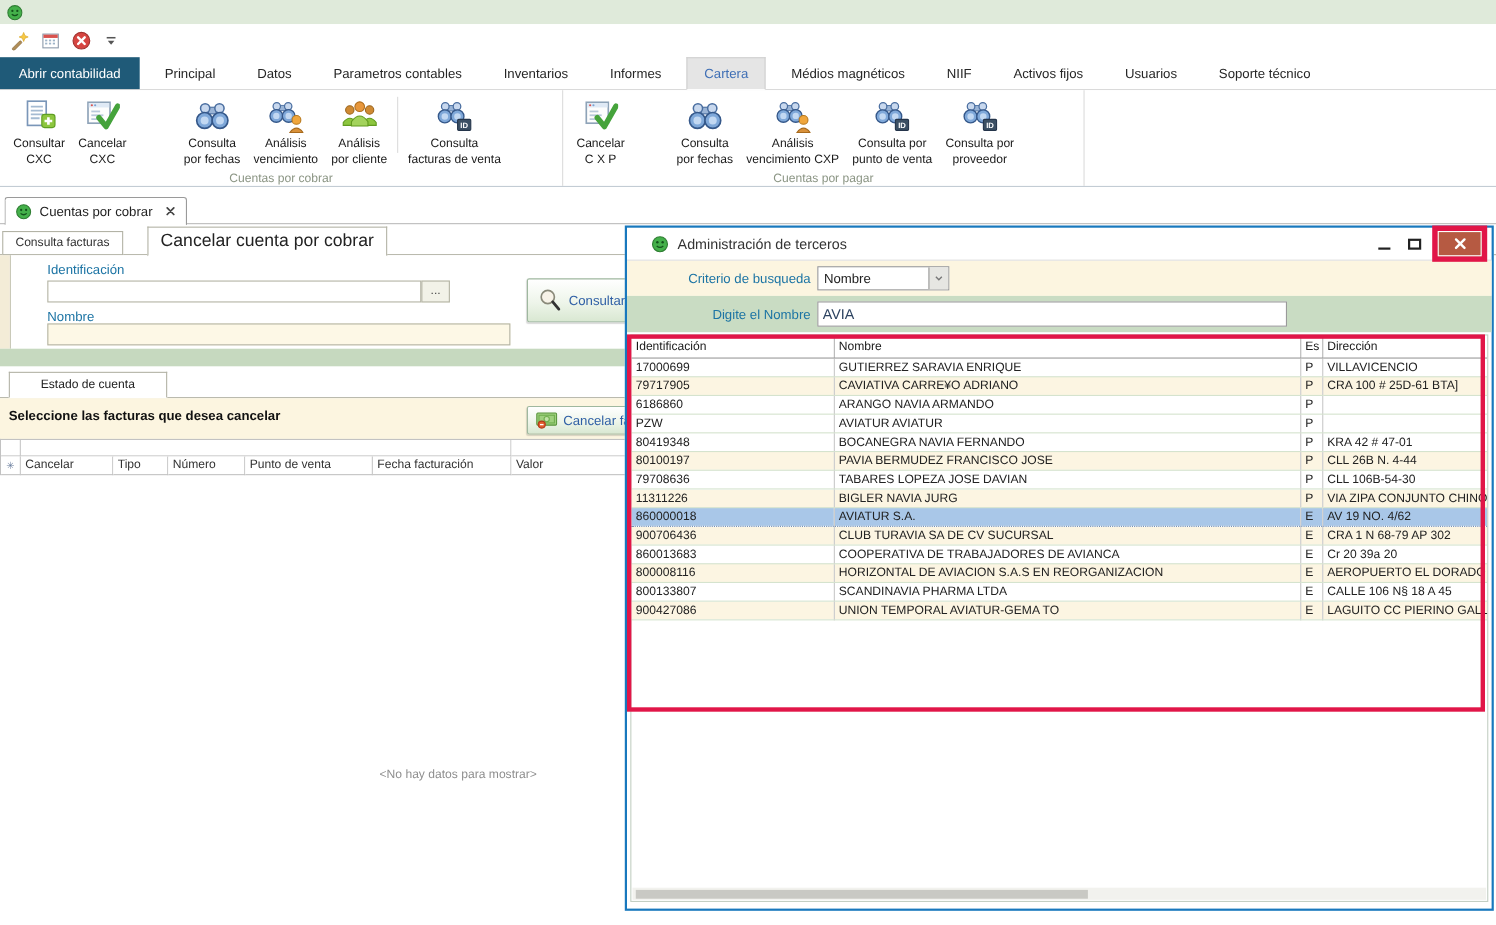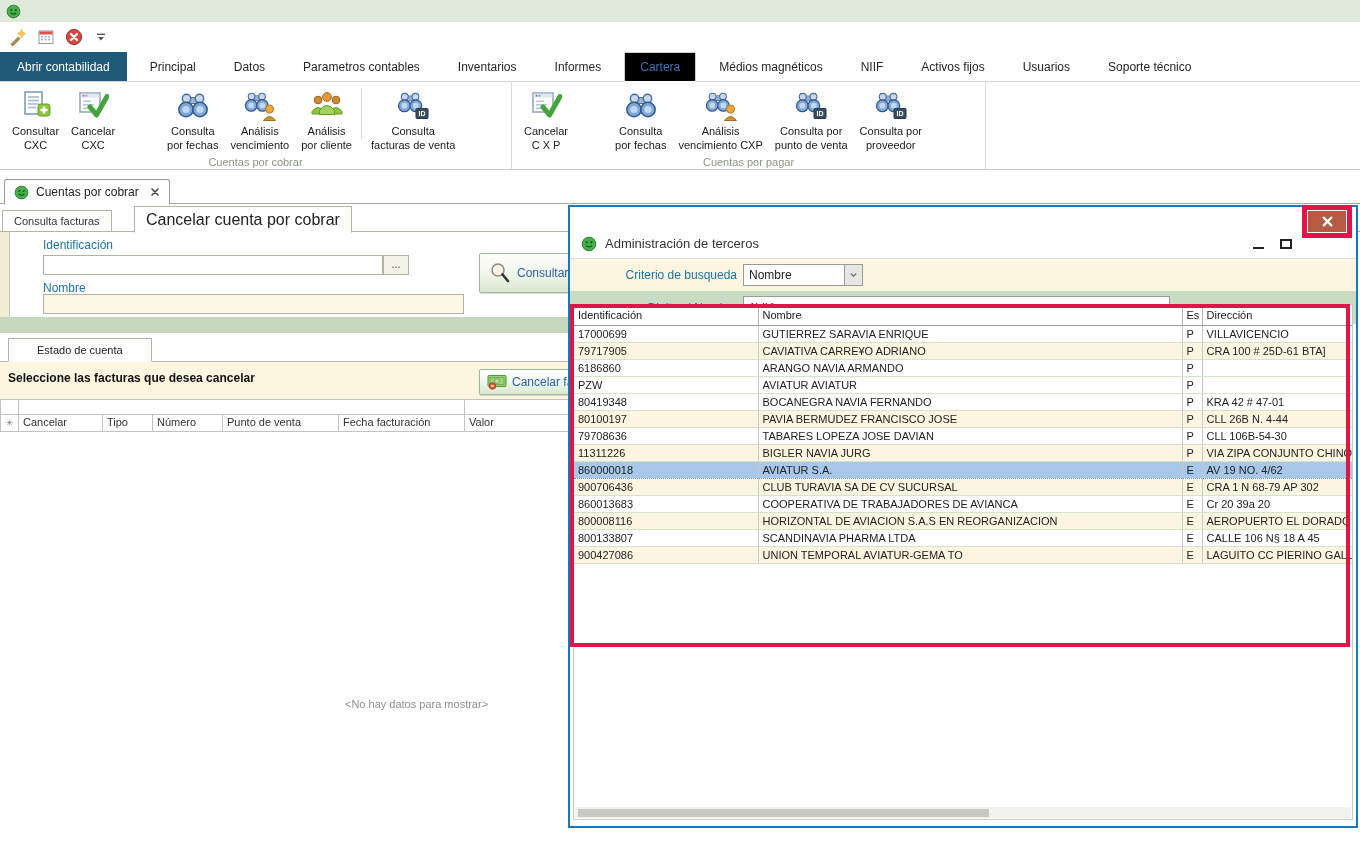--- a/index.html
+++ b/index.html
@@ -19,21 +19,21 @@
   .qicon { width:18px; height:18px; }
   .qovf  { width:12px; height:12px; margin-left:2px; }
 
   
   #ribbontabs { left:0; top:52px; width:1360px; height:30px; background:#fff;
     display:flex; align-items:stretch; border-bottom:1px solid #d6d6d6; }
   #filetab { background:var(--file-tab-blue,#1f5a78); color:#fff; font-size:12px;
     display:flex; align-items:center; padding:0 17px; }
   .rtab { display:flex; align-items:center; padding:0 15px; font-size:12px; color:#262626; margin-left:8px; }
   .rtab.active { color:var(--active-tab-text-blue,#3f6fb5); border:1px solid #d0d0d0; border-bottom:1px solid #fff;
-    margin-bottom:-1px; background:#000000; }
+    margin-bottom:-1px; background:#e5e5e5; }
 
   
   #ribbonbody { left:0; top:82px; width:1360px; height:88px; background:#fff;
     border-bottom:1px solid #c3ccd4; display:flex; }
   .rgroup { position:relative; display:flex; align-items:flex-start; padding:2px 4px 16px 6px;
     border-right:1px solid #dcdcdc; }
   .rgroup .caption { position:absolute; bottom:1px; left:0; right:0; text-align:center;
     color:#8b9584; font-size:11px; }
   .rbtn { display:flex; flex-direction:column; align-items:center; gap:3px; padding:5px 6px 0 6px; }
   .rbtn .ric { width:32px; height:32px; }
@@ -90,22 +90,22 @@
     padding:1px 4px; white-space:nowrap; overflow:hidden; color:#333; }
   .g-group .gc { height:15px; }
   .g-head .gc { height:17px; }
   .gc-ind { width:18px; padding:0; text-align:center; color:#6b7f9e; font-size:9px; line-height:16px; }
   .gc-fill { flex:1; border-right:none; }
   #nodata { left:345px; top:698px; color:#8f8f8f; font-size:11px; }
 
   
   #dialog { left:568px; top:205px; width:790px; height:623px; background:#fff;
     border:2px solid var(--dialog-border-blue,#1878bd); z-index:10; }
-  #dlg-title { height:30px; display:flex; align-items:center; gap:8px; padding:0 11px;
-    border-bottom:1px solid #dedede; position:relative;margin-top:22px; }
+  #dlg-title { height:30px; display:flex; align-items:center; gap:8px; padding:0 22px;
+    border-bottom:1px solid #dedede; position:relative; }
   #dlg-title .dicon { width:16px; height:16px; }
   #dlg-title .dttl { font-size:13px; color:#333; }
   #dlg-ctrls { position:absolute; right:64px; top:0; height:30px; display:flex; align-items:center; gap:16px; }
   .win-min { width:11px; height:2px; background:#222; margin-top:8px; }
   .win-max { width:12px; height:10px; border:2px solid #222; }
   .dlg-row { display:flex; align-items:center; }
   #row-criterio { height:32px; background:var(--cream,#fcf5e0); }
   #row-digite { height:33px; background:#c9dcc3; }
   .dlg-row .rowlbl { width:167px; text-align:right; }
   #dd-criterio { margin-left:6px; width:120px; height:22px; border:1px solid #9a9a9a; background:#fff;

